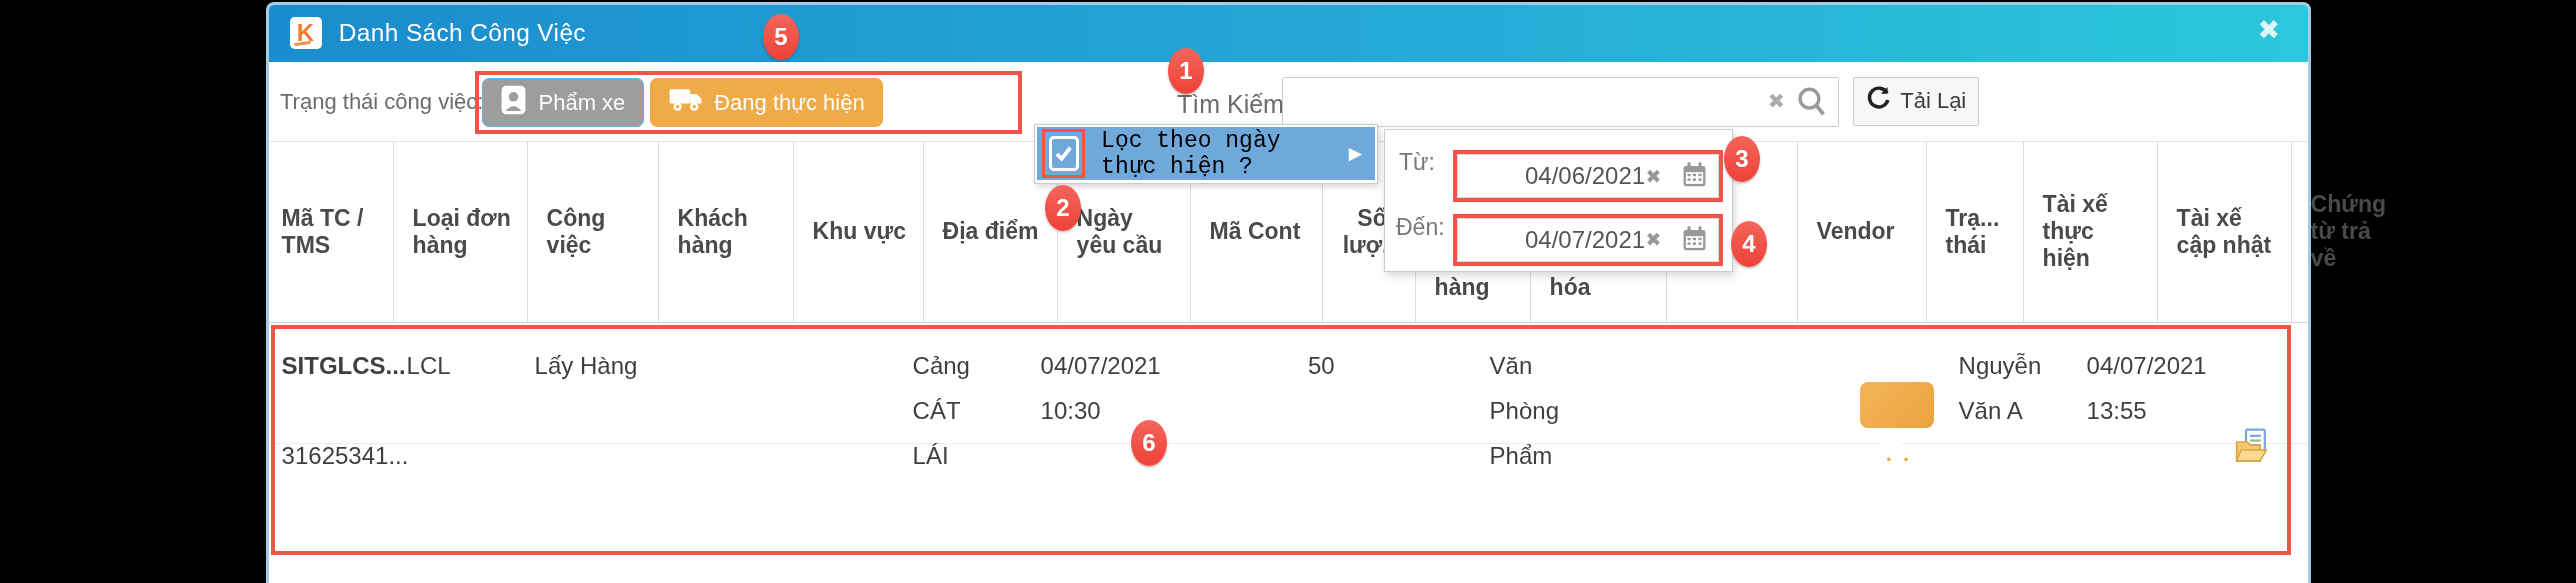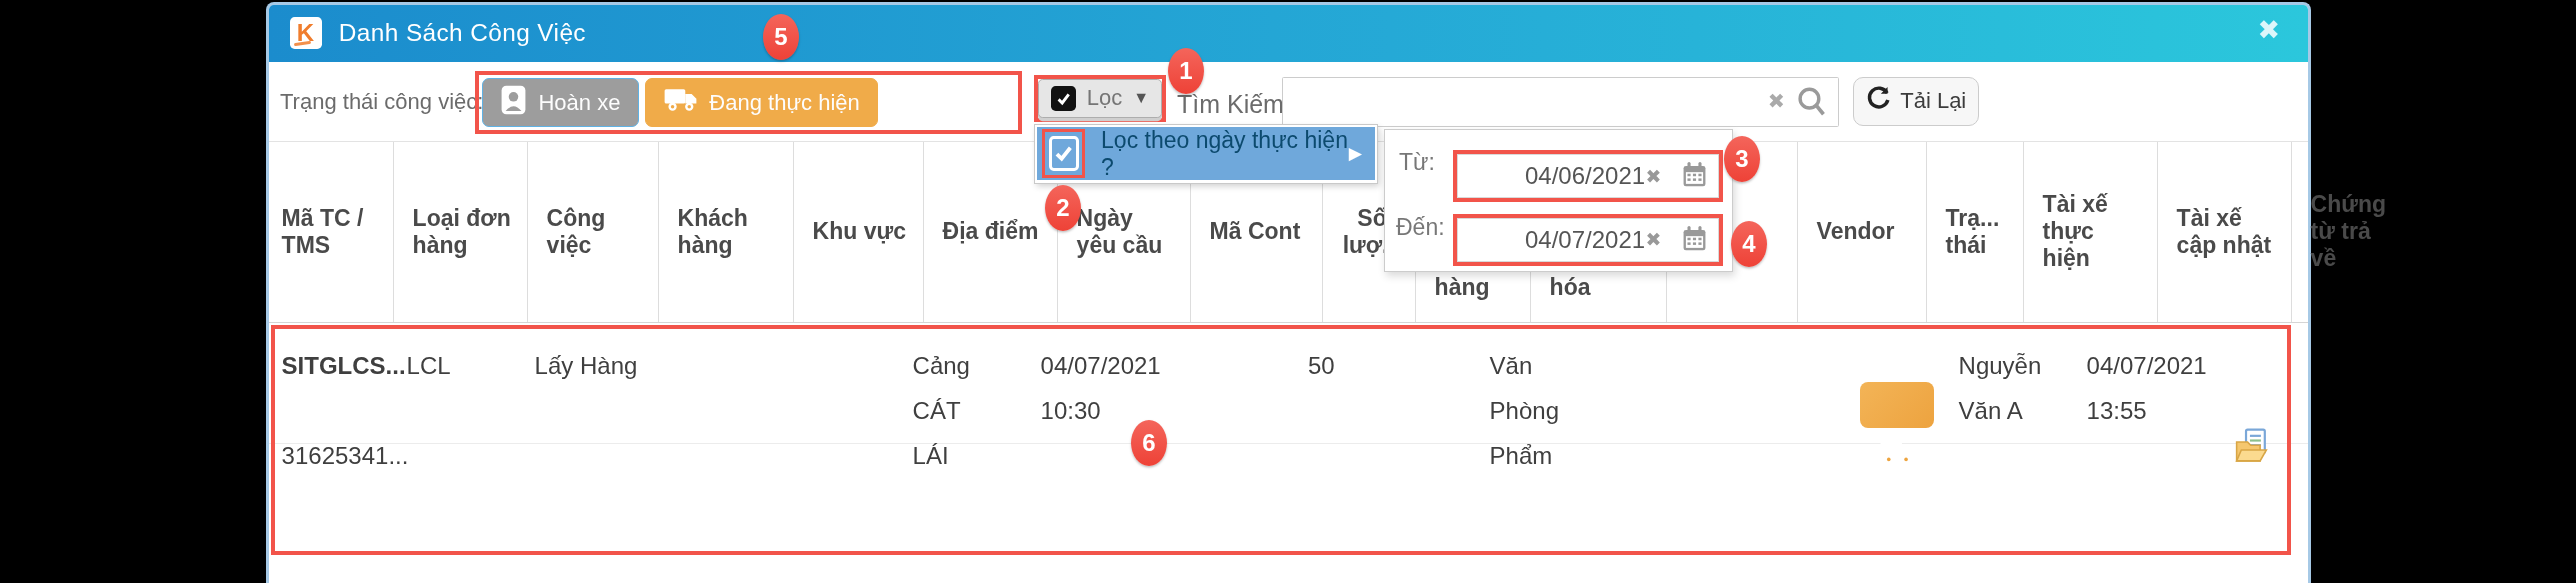--- a/index.html
+++ b/index.html
@@ -45,21 +45,21 @@
   .caret{font-size:16px;color:#555;}
   .tb-search-label{position:absolute;left:908px;top:28px;font-size:25px;color:#6b6b6b;}
   .search-wrap{position:absolute;left:1013px;top:15px;width:557px;height:50px;}
   .search-input{width:100%;height:100%;border:1.6px solid #ccc;border-radius:1.6px;
                 box-sizing:border-box;font-size:22px;padding:0 87px 0 12.6px;color:#444;
                 outline:none;background:#fff;}
   .search-clear{position:absolute;right:54px;top:12px;color:#aaa;font-size:20.5px;
                 font-weight:bold;cursor:pointer;}
   .search-glass{position:absolute;right:14px;top:9.5px;cursor:pointer;}
   .reload-btn{position:absolute;left:1584px;top:15px;width:126px;height:49px;background:#f7f7f7;
-              border:1.6px solid #ccc;border-radius:10px;display:flex;align-items:center;
+              border:1.6px solid #ccc;border-radius:2px;display:flex;align-items:center;
               justify-content:center;gap:9.5px;font-size:22px;color:#3c3c3c;cursor:pointer;
               box-sizing:border-box;}
 
   
   .grid{display:grid;
         grid-template-columns:125px 128px 125px 129px 124px 128px 127px 126px 87px 109px 130px 125px 123px 91px 128px 128px auto;}
   .thead{height:181px;border-bottom:1.6px solid #d5d5d5;box-sizing:border-box;gap:6px;}
   .th{border-right:1.6px solid #ddd;display:flex;align-items:center;padding-left:12.6px;
       font-weight:bold;font-size:23px;color:#4a4a4a;line-height:27px;
       white-space:pre-line;box-sizing:border-box;}
@@ -83,21 +83,21 @@
          font-weight:bold;display:flex;align-items:center;justify-content:center;
          box-shadow:0 1.6px 2.4px rgba(0,0,0,.25);}
   .menu{left:765px;top:119px;width:344px;height:60px;background:#fff;
         border:0.8px solid #c9c9c9;box-shadow:2.4px 3.2px 6.3px rgba(0,0,0,.18);padding:2.4px;}
   .menu-item{width:100%;height:100%;background:#6fa8db;display:flex;align-items:center;
              box-sizing:border-box;cursor:pointer;}
   .menu-check-annot{width:43px;height:49px;margin-left:4.7px;border:3.2px solid #f2544a;
                     display:flex;align-items:center;justify-content:center;box-sizing:border-box;}
   .menu-check{width:30px;height:35px;border:3.2px solid #fff;border-radius:4.7px;
               display:flex;align-items:center;justify-content:center;box-sizing:border-box;}
-  .menu-label{color:#0c4a6e;font-size:23px;margin-left:16px;flex:1;}
+  .menu-label{color:#000000;font-size:23px;margin-left:16px;flex:1;font-family:Liberation Mono, monospace;}
   .menu-arrow{color:#fff;font-size:17.3px;margin-right:12.6px;}
   .panel{left:1115px;top:124px;width:349px;height:143px;background:#fff;
          border:0.8px solid #ccc;box-shadow:2.4px 4px 8px rgba(0,0,0,.15);}
   .date-label{position:absolute;font-size:23px;color:#777;}
   .date-annot{position:absolute;width:270px;height:52px;border:4px solid #f2544a;
               box-sizing:border-box;}
   .date-input{width:100%;height:100%;display:flex;align-items:center;background:#fff;
               border:0.8px solid #d9d9d9;box-sizing:border-box;cursor:pointer;padding-left:40px;}
   .date-value{font-size:24px;color:#555;margin-left:27px;flex:1;}
   .date-clear{color:#999;font-size:19px;font-weight:bold;margin-right:20.5px;cursor:pointer;}
@@ -120,47 +120,36 @@
       <div class="tb-label">Trạng thái công việc:</div>
 
       <div class="annot annot-status">
         <div class="st-btn st-gray">
           <span>
             <svg width="27" height="32" viewBox="0 0 17 20">
               <rect x="1" y="1" width="15" height="18" rx="3" fill="#fff"></rect>
               <circle cx="8.5" cy="8" r="3" fill="#9d9d9d"></circle>
               <path d="M3.5 17 q5 -6 10 0 z" fill="#9d9d9d"></path>
             </svg></span>
-          <span>Hoàn xe</span>
+          <span>Phẩm xe</span>
         </div>
         <div class="st-btn st-orange">
           <span>
             <svg width="35" height="27" viewBox="0 0 22 17">
               <rect x="1" y="2" width="13" height="9" rx="1" fill="#fff"></rect>
               <path d="M14 5 h4 l3 3 v3 h-7 z" fill="#fff"></path>
               <circle cx="6" cy="13" r="2.6" fill="#fff"></circle>
               <circle cx="6" cy="13" r="1.1" fill="#f0ab49"></circle>
               <circle cx="16.5" cy="13" r="2.6" fill="#fff"></circle>
               <circle cx="16.5" cy="13" r="1.1" fill="#f0ab49"></circle>
             </svg></span>
           <span>Đang thực hiện</span>
         </div>
       </div>
 
-      <div class="annot annot-loc">
-        <div class="loc-btn">
-          <span class="loc-check">
-            <svg width="17.3" height="17.3" viewBox="0 0 12 12">
-              <path d="M2.5 6.5 l2.5 2.5 l4.5 -6" stroke="#fff" stroke-width="2" fill="none"></path>
-            </svg>
-            </span>
-          <span class="loc-text">Lọc</span>
-          <span class="caret">▼</span>
-        </div>
-      </div>
 
       <div class="tb-search-label">Tìm Kiếm:</div>
       <div class="search-wrap">
         <input class="search-input" type="text" value="" style="">
         <span class="search-clear">✖</span>
         <span class="search-glass">
           <svg width="28" height="30" viewBox="0 0 18 19">
             <circle cx="8" cy="8" r="6" stroke="#9a9a9a" stroke-width="2.2" fill="none"></circle>
             <line x1="12.5" y1="12.5" x2="17" y2="18" stroke="#9a9a9a" stroke-width="2.4"></line>
           </svg></span>

